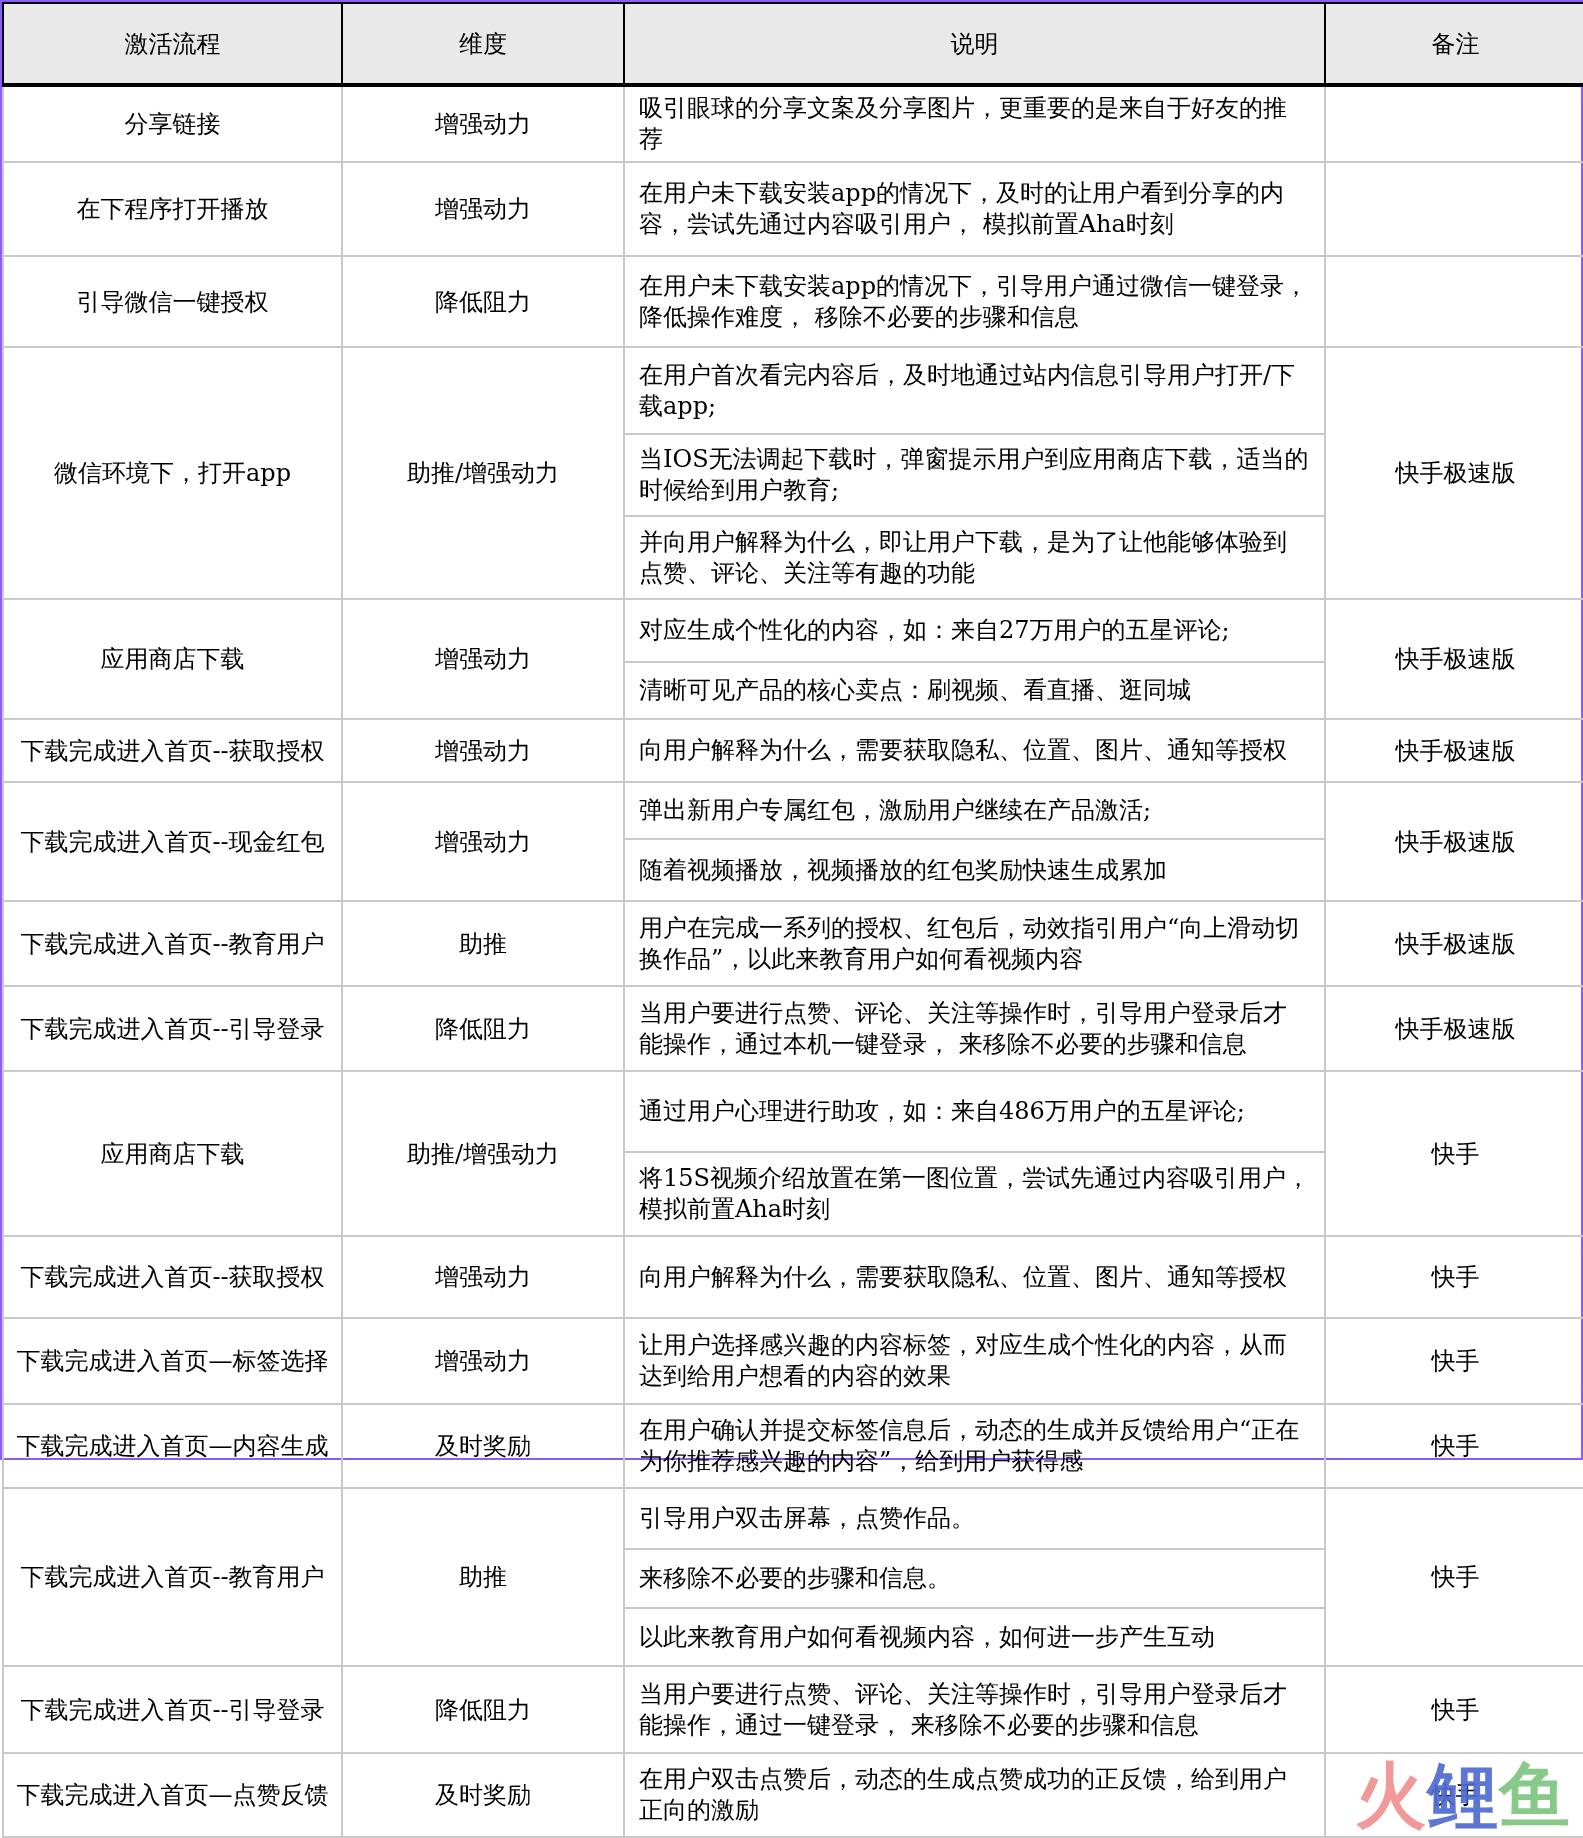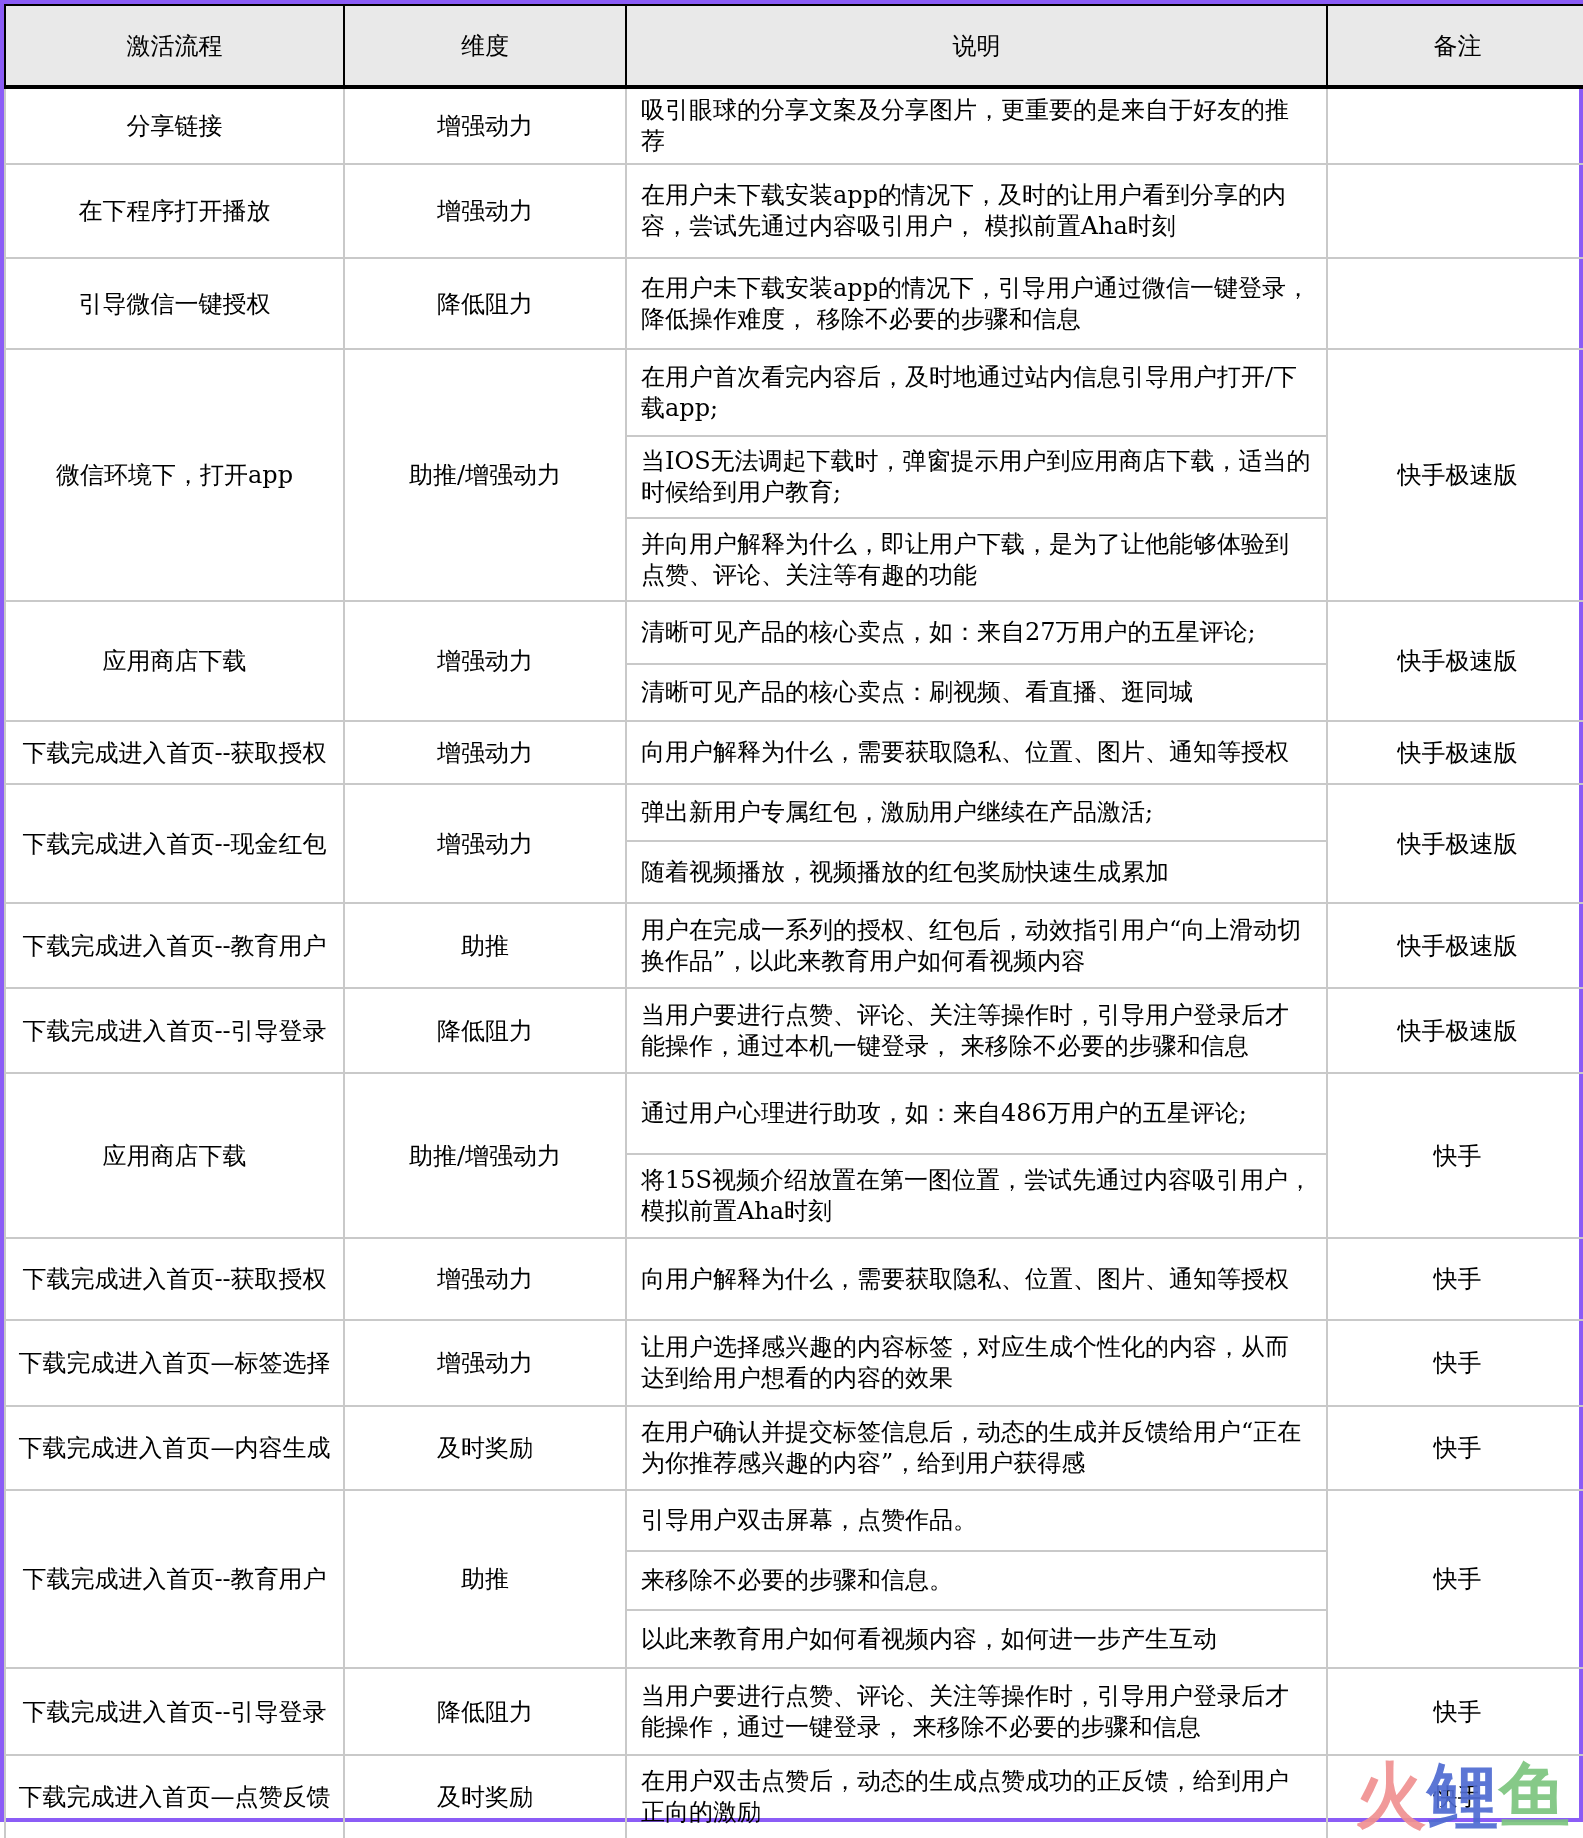--- a/index.html
+++ b/index.html
@@ -2,22 +2,22 @@
 <html><head>
 <meta charset="utf-8">
 <style>
   html,body { margin:0; padding:0; }
   body {
     width:1583px; height:1838px; position:relative; background:#ffffff;
     font-family:"DejaVu Serif","Liberation Serif",serif; color:#000;
     overflow:hidden;
   }
   .table-wrap {
-    position:absolute; left:0; top:0; width:1583px; height:1822px;
-    border:4px solid #8b5cf6; box-sizing:border-box;
+    position:absolute; left:0; top:0; width:1583px; height:1460px;
+    border:2px solid #8b5cf6; box-sizing:border-box;
   }
   table {
     width:100%; height:100%;
     border-collapse:collapse; table-layout:fixed;
   }
   th {
     background:#e9e9e9;
     border:2px solid #000;
     border-bottom:4px solid #000;
     font-size:24px; font-weight:400; text-align:center;
@@ -84,21 +84,21 @@
         </tr>
         <tr style="height: 82px;">
           <td class="c-desc">当IOS无法调起下载时，弹窗提示用户到应用商店下载，适当的时候给到用户教育;</td>
         </tr>
         <tr style="height: 83px;">
           <td class="c-desc">并向用户解释为什么，即让用户下载，是为了让他能够体验到点赞、评论、关注等有趣的功能</td>
         </tr>
         <tr style="height: 63px;">
           <td class="c-process" rowspan="2">应用商店下载</td>
           <td class="c-dimension" rowspan="2">增强动力</td>
-          <td class="c-desc">清晰可见产品的核心卖点，如：来自27万用户的五星评论;</td>
+          <td class="c-desc">对应生成个性化的内容，如：来自27万用户的五星评论;</td>
           <td class="c-remark" rowspan="2">快手极速版</td>
         </tr>
         <tr style="height: 57px;">
           <td class="c-desc">清晰可见产品的核心卖点：刷视频、看直播、逛同城</td>
         </tr>
         <tr style="height: 63px;">
           <td class="c-process">下载完成进入首页--获取授权</td>
           <td class="c-dimension">增强动力</td>
           <td class="c-desc">向用户解释为什么，需要获取隐私、位置、图片、通知等授权</td>
           <td class="c-remark">快手极速版</td>

